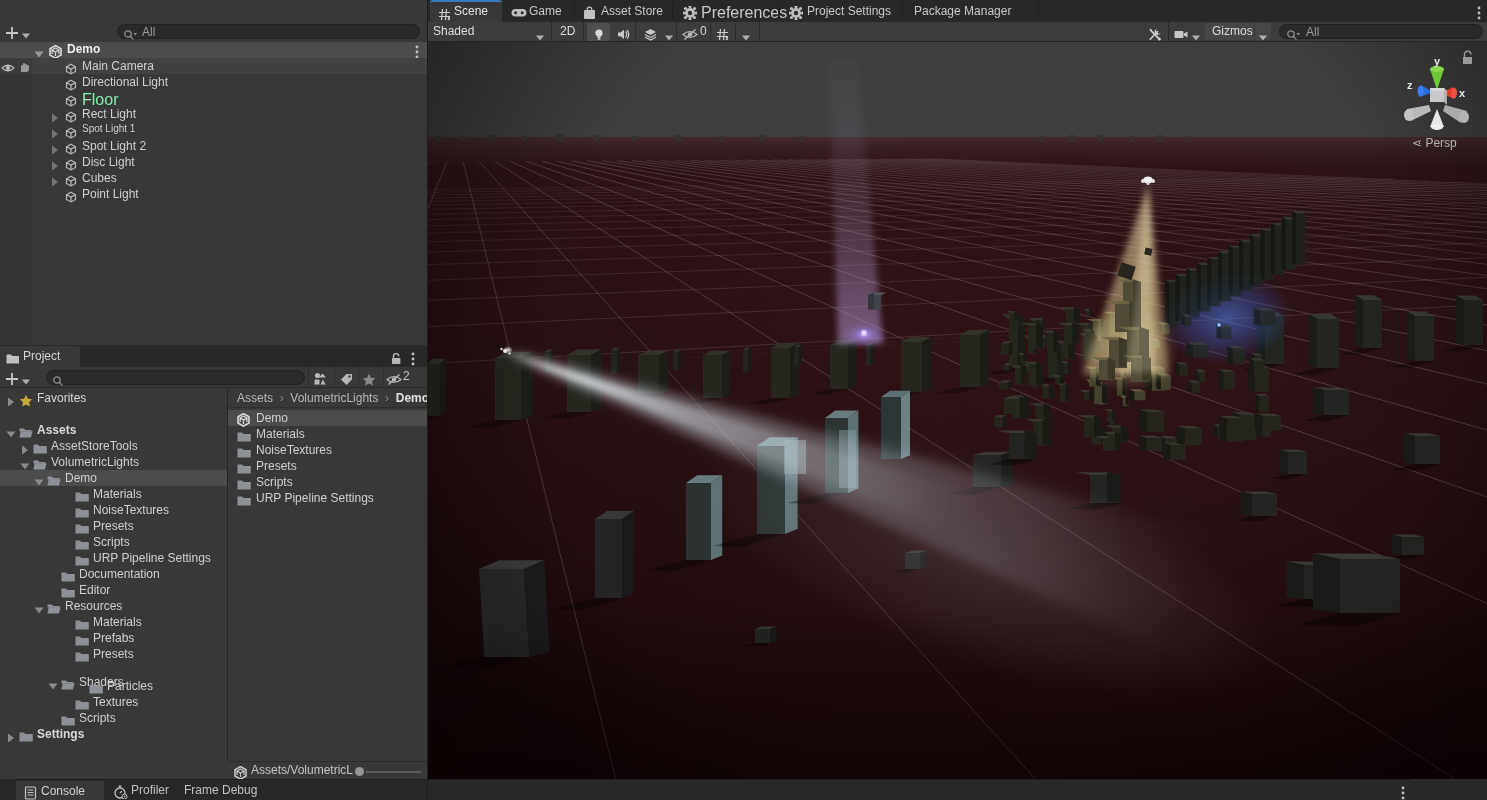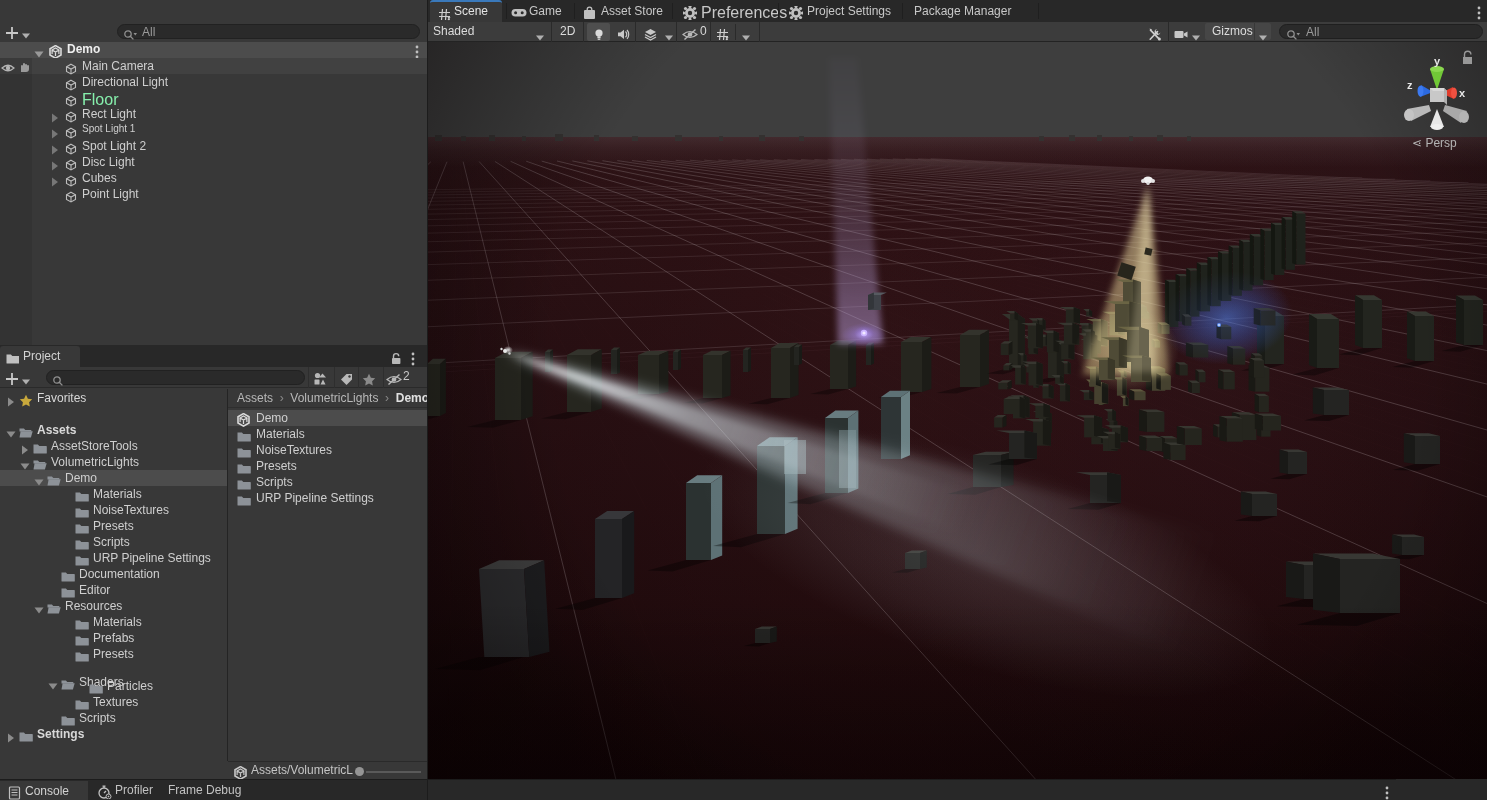--- a/index.html
+++ b/index.html
@@ -1308,21 +1308,21 @@
         <text x="1032" y="55" fill="#e8e8e8">x</text>
         <text x="980" y="47" fill="#e8e8e8">z</text>
       </g>
       <text x="985" y="105" font-family="Liberation Sans, sans-serif" font-size="12" fill="#b4b4b4">⋖ Persp</text>
       <g stroke="#989898" stroke-width="1.4" fill="none">
         <path d="M1037.5 15 v-2.5 a3.2 3.2 0 0 1 6.4 0"></path>
         <rect x="1036" y="15" width="9" height="7" fill="#989898" stroke="none"></rect>
       </g>
     </svg>
   </div>
-<div style="position:absolute;left:0;top:779px;width:1396px;height:21px;background:#282828;border-top:1px solid #1c1c1c">
+<div style="position:absolute;left:16px;top:779px;width:1396px;height:21px;background:#282828;border-top:1px solid #1c1c1c">
     <div style="position:absolute;left:0;top:1px;width:88px;height:20px;background:#383838">
       <span style="position:absolute;left:8px;top:3px"><svg width="13" height="14" viewBox="0 0 13 14" style="vertical-align:-2px">
           <rect x="1.5" y="1" width="10" height="12" rx="1" fill="none" stroke="#c0c0c0" stroke-width="1.2"></rect>
           <path d="M3.5 4 h6 M3.5 6.5 h6 M3.5 9 h6" stroke="#c0c0c0" stroke-width="1.1"></path>
         </svg></span>
       <span style="position:absolute;left:25px;top:3px;font-size:12px;color:#d2d2d2">Console</span>
     </div>
     <span style="position:absolute;left:97px;top:3px"><svg width="15" height="14" viewBox="0 0 15 14" style="vertical-align:-2px">
         <circle cx="7" cy="8" r="5" fill="none" stroke="#c0c0c0" stroke-width="1.3"></circle>
         <path d="M5.5 1.2 h3 M7 1.2 V3 M7 8 L9 6" stroke="#c0c0c0" stroke-width="1.3"></path>

